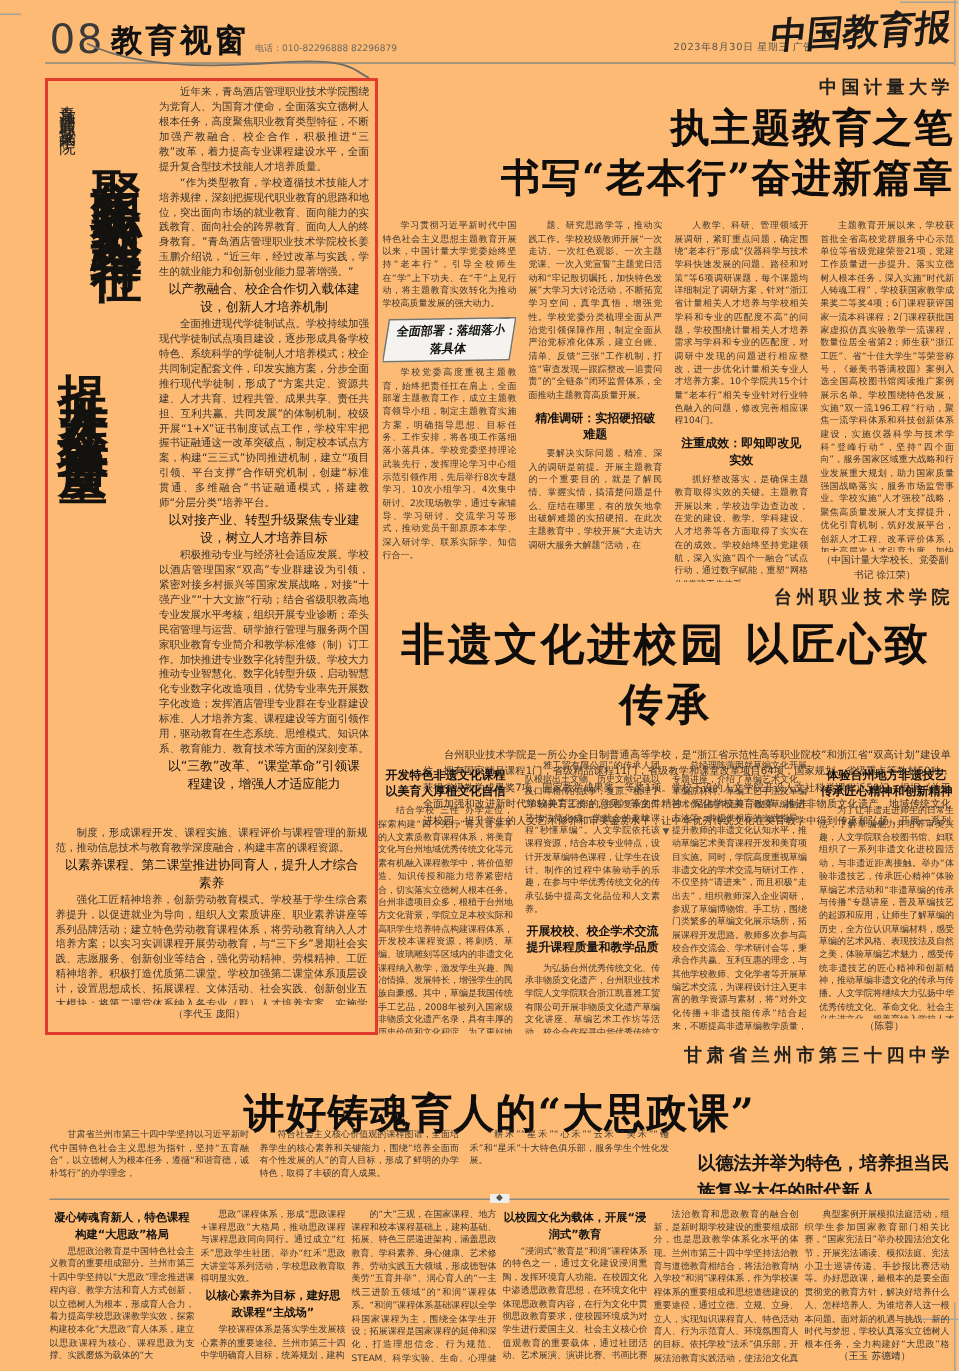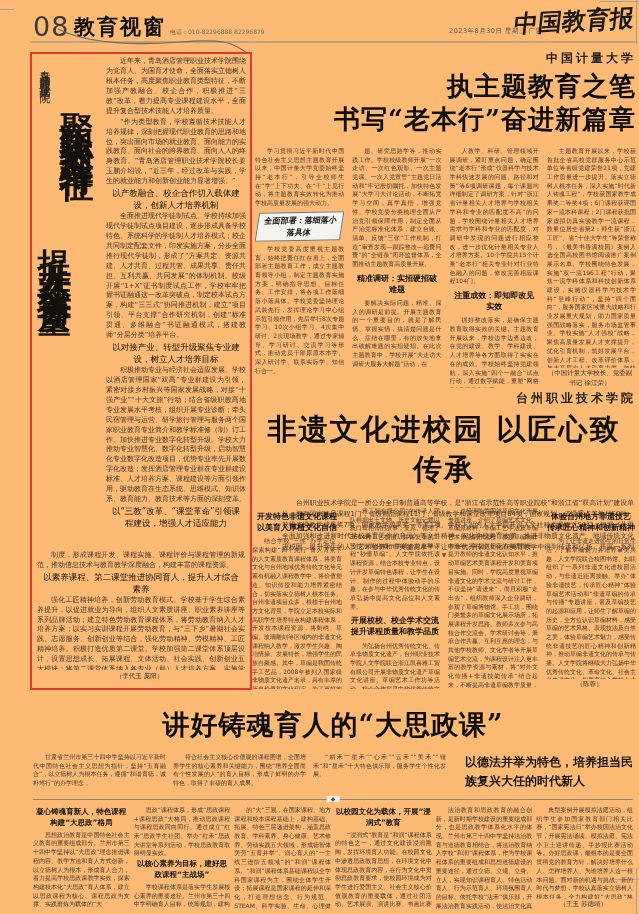--- a/index.html
+++ b/index.html
@@ -57,21 +57,21 @@
   .tz-arrow { text-align:center; font-size:6px; color:#55534d; margin:1px 0 0; }
   .tz-cols { position:absolute; left:0; top:117px; width:384px; height:182px; display:flex; gap:8px; }
 
   
   .lanzhou { position:absolute; left:30px; top:695px; width:606px; height:216px; }
   .lz-hl { text-align:center; font-family:"DejaVu Serif","Liberation Serif",serif; font-weight:700;
            font-size:27px; margin:12px 0 0; letter-spacing:1px; color:#0f0e0c; }
   .lz-lead { position:absolute; left:3px; top:58px; width:600px; height:43px; display:flex; gap:7px; overflow:hidden; }
   .lz-lead p { flex:1; margin:0; font-size:6px; line-height:1.45; text-align:justify; text-indent:12px; overflow:hidden; color:#3a3733; }
   .lz-standfirst { flex:none; width:168px; font-size:12px; font-weight:800; line-height:1.55; color:#171513;
-                   text-align:justify; padding-left:12px; }
+                   text-align:justify; padding-left:12px;margin-top:13px; }
   .lz-divider { position:absolute; left:3px; top:104px; width:600px; height:0; border-top:1px solid #8b887e; }
   .lz-diamond { position:absolute; left:50%; top:-4.5px; transform:translateX(-50%); font-size:6px; color:#55534d;
                 background:#efeeeb; padding:0 4px; line-height:1; }
   .lz-cols { position:absolute; left:3px; top:111px; width:600px; height:103px; display:flex; gap:4px; }
   .lz-sub { font-size:7.5px; font-weight:700; text-align:center; margin:1px 0 2px; color:#131211; line-height:1.45; }
 </style>
 </head>
 <body>
 
 <div class="page">
@@ -163,20 +163,21 @@
       </div>
       <div class="ncol vflex">
         <h4 class="tz-sub colsub">体验台州地方非遗技艺 传承匠心精神和创新精神</h4>
         <p class="fill">为了让非遗走进师生的日常生活，了解草编魅力并培养审美兴趣，人文学院联合校图书馆、妇联组织了一系列非遗文化进校园活动，与非遗近距离接触。举办“体验非遗技艺，传承匠心精神”体验草编艺术活动和“非遗草编的传承与传播”专题讲座，普及草编技艺的起源和应用，让师生了解草编的历史，全方位认识草编材料，感受草编的艺术风格、表现技法及自然之美，体验草编艺术魅力，感受传统非遗技艺的匠心精神和创新精神，推动草编非遗文化的传承与传播。人文学院将继续大力弘扬中华优秀传统文化、革命文化、社会主义先进文化，把美育纳入学校人才培养全过程，提升美育课程的育人成效，不断提高学生的审美和人文素养，促进大学生自觉增强文化自信，强化文化自觉，为培养更多德才兼备、技艺精湛的高素养技术技能型人才作出应有贡献。</p>
         <div class="byline">（陈蓉）</div>
       </div>
     </div>
   </section>
 
   <section class="lanzhou">
+    <p class="kicker">甘肃省兰州市第三十四中学</p>
     <h1 class="lz-hl">讲好铸魂育人的“大思政课”</h1>
     <div class="lz-lead">
       <p>甘肃省兰州市第三十四中学坚持以习近平新时代中国特色社会主义思想为指针，坚持“五育融合”，以立德树人为根本任务，遵循“和谐育德，诚朴笃行”的办学理念，</p>
       <p>符合社会主义核心价值观的课程图谱，全面培养学生的核心素养和关键能力，围绕“培养全面而有个性发展的人”的育人目标，形成了鲜明的办学特色，取得了丰硕的育人成果。</p>
       <p>“耕禾”“星禾”“心禾”“云禾”“美禾”“锤禾”和“星禾”十大特色俱乐部，服务学生个性化发展。</p>
       <div class="lz-standfirst">以德法并举为特色，培养担当民族复兴大任的时代新人</div>
     </div>
     <div class="lz-divider">
       <span class="lz-diamond">◆</span>
     </div>

